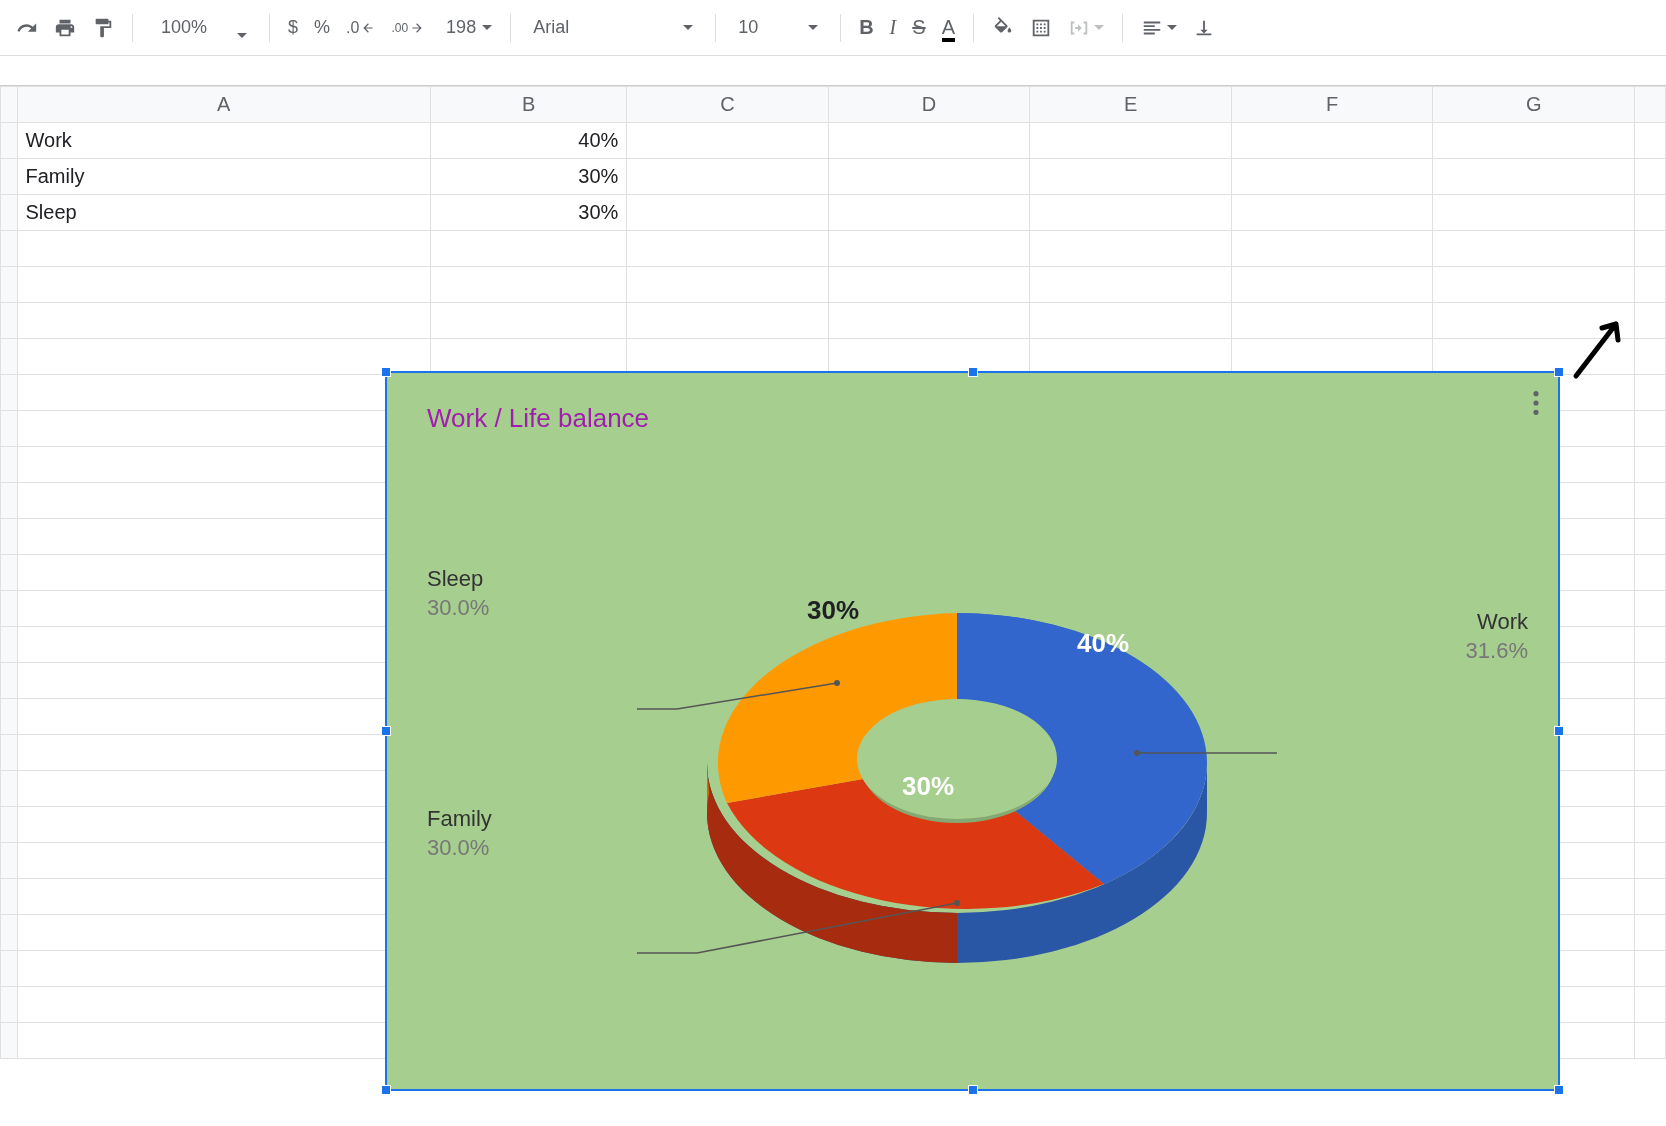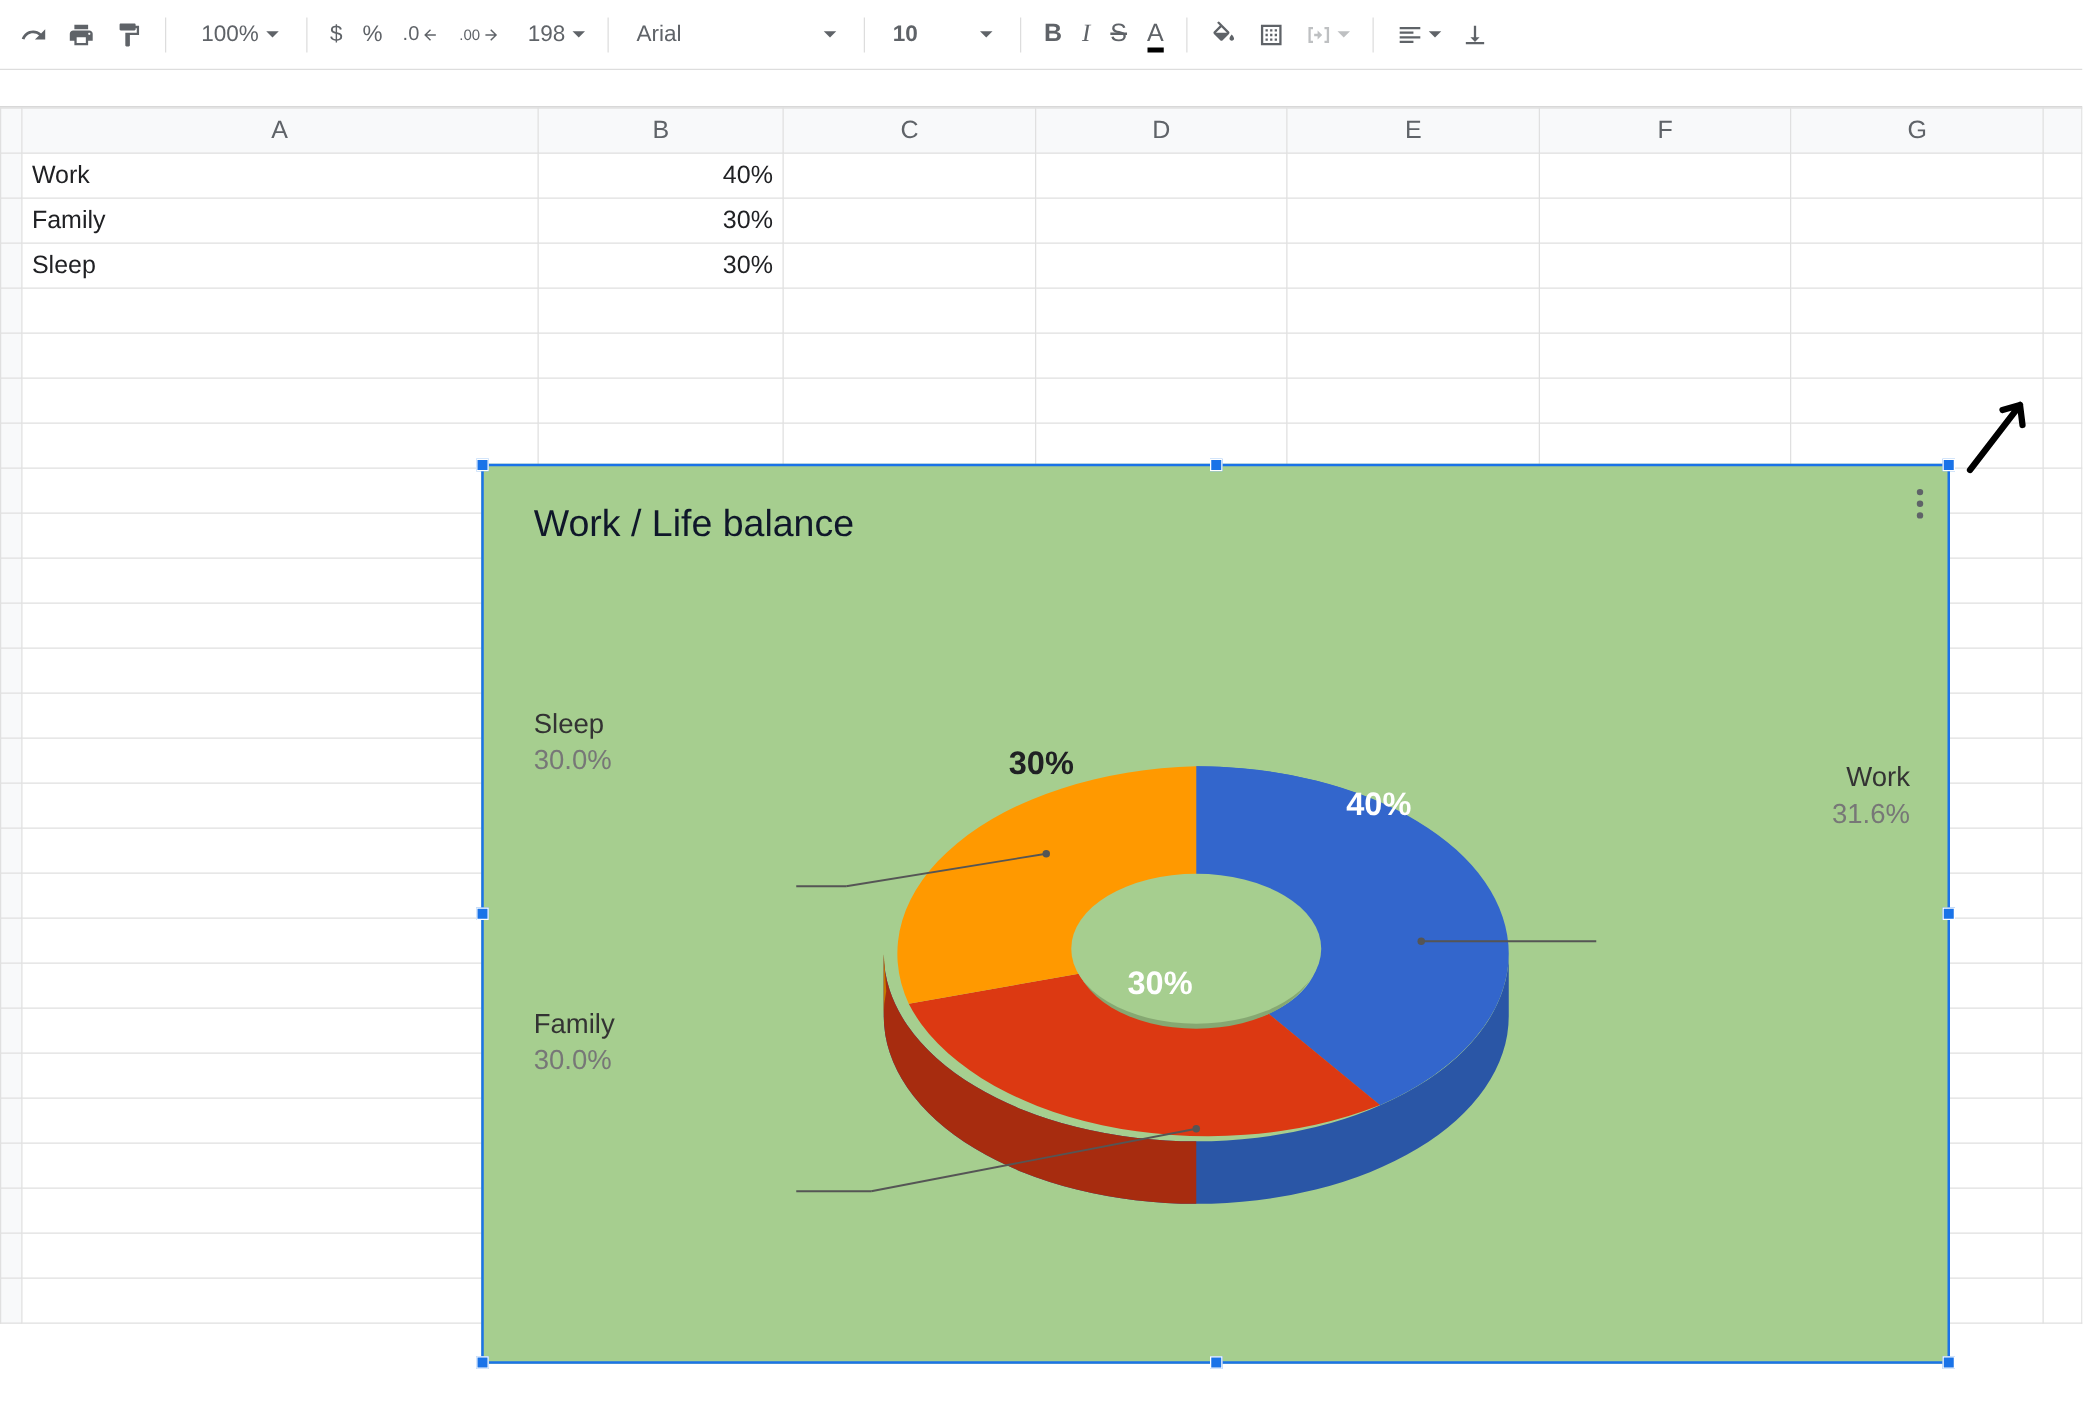--- a/index.html
+++ b/index.html
@@ -8,23 +8,23 @@
 
 .toolbar {
   display: flex; align-items: center; height: 56px; padding: 0 10px;
   border-bottom: 1px solid #ddd; gap: 4px; font-size: 18px; color: #5f6368;
 }
 .toolbar .sep { width: 1px; height: 28px; background: #ddd; margin: 0 8px; }
 .toolbar .btn { display: inline-flex; align-items: center; justify-content: center; height: 36px; padding: 0 6px; cursor: pointer; }
 .toolbar .btn.disabled { opacity: 0.4; cursor: default; }
 .toolbar .txt { padding: 0 6px; }
 .toolbar svg { width: 22px; height: 22px; fill: #5f6368; }
-.toolbar .zoom-control { display: flex; align-items: center; gap: 0; padding: 0 10px; }
+.toolbar .zoom-control { display: flex; align-items: flex-end; gap: 24px; padding: 0 10px; }
 .toolbar .font-control { display: flex; align-items: center; gap: 6px; padding: 0 10px; min-width: 180px; justify-content: space-between; }
-.toolbar .size-control { display: flex; align-items: center; gap: 6px; padding: 0 10px; min-width: 100px; justify-content: space-between; font-weight: bold; }
+.toolbar .size-control { display: flex; align-items: center; gap: 6px; padding: 0 10px; min-width: 100px; justify-content: space-between; }
 .toolbar .dropdown-caret { width: 0; height: 0; border-left: 5px solid transparent; border-right: 5px solid transparent; border-top: 5px solid #5f6368; }
 .toolbar .text-color { position: relative; }
 .toolbar .text-color::after { content:''; position:absolute; bottom:4px; left:6px; right:6px; height:4px; background:#000; }
 
 
 .formula-bar { height: 30px; border-bottom: 1px solid #ccc; }
 
 
 .sheet { position: relative; }
 .sheet table { border-collapse: collapse; width: 100%; table-layout: fixed; }
@@ -45,21 +45,21 @@
   border: 2px solid #1a73e8; background: #a6ce8f;
 }
 .handle { position: absolute; width: 10px; height: 10px; background: #1a73e8; border: 1px solid #fff; }
 .handle.tl { top: -6px; left: -6px; } .handle.tr { top: -6px; right: -6px; }
 .handle.bl { bottom: -6px; left: -6px; } .handle.br { bottom: -6px; right: -6px; }
 .handle.tm { top: -6px; left: 50%; transform: translateX(-50%); }
 .handle.bm { bottom: -6px; left: 50%; transform: translateX(-50%); }
 .handle.ml { top: 50%; left: -6px; transform: translateY(-50%); }
 .handle.mr { top: 50%; right: -6px; transform: translateY(-50%); }
 
-.chart-title { position: absolute; top: 30px; left: 40px; font-size: 30px; color: #0f172a; }
+.chart-title { position: absolute; top: 30px; left: 40px; font-size: 26px; color: #a21caf; }
 .chart-more { position: absolute; top: 16px; right: 18px; cursor: pointer; }
 .chart-more svg { width: 8px; height: 28px; fill: #5f6368; }
 
 .donut { position: absolute; top: 140px; left: 250px; width: 640px; height: 500px; }
 .slice-label { position: absolute; font-size: 22px; line-height: 1.3; }
 .slice-label .name { color: #333; }
 .slice-label .pct { color: #777; }
 .inner-label { position: absolute; font-size: 26px; font-weight: bold; }
 .inner-label.light { color: #fff; }
 .inner-label.dark { color: #202124; }

